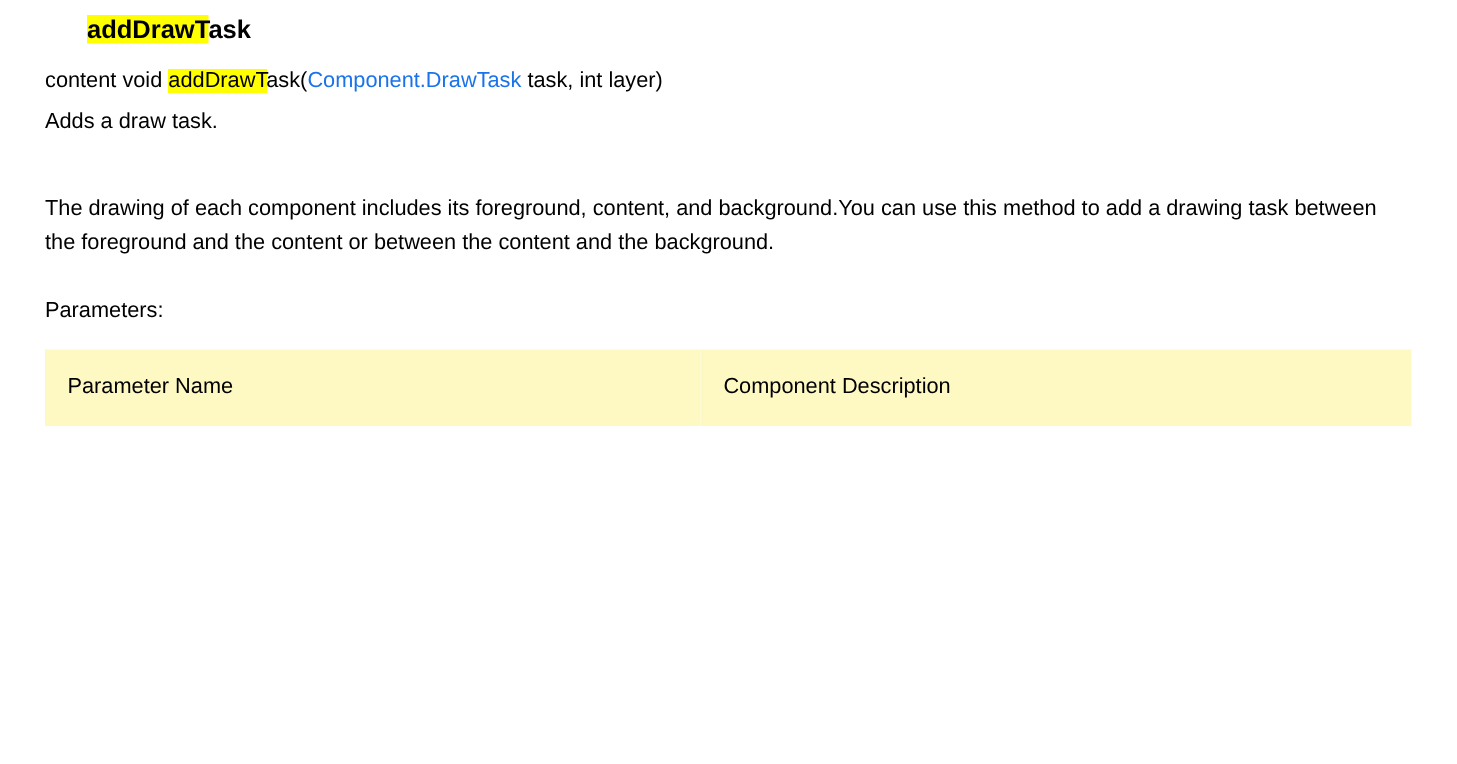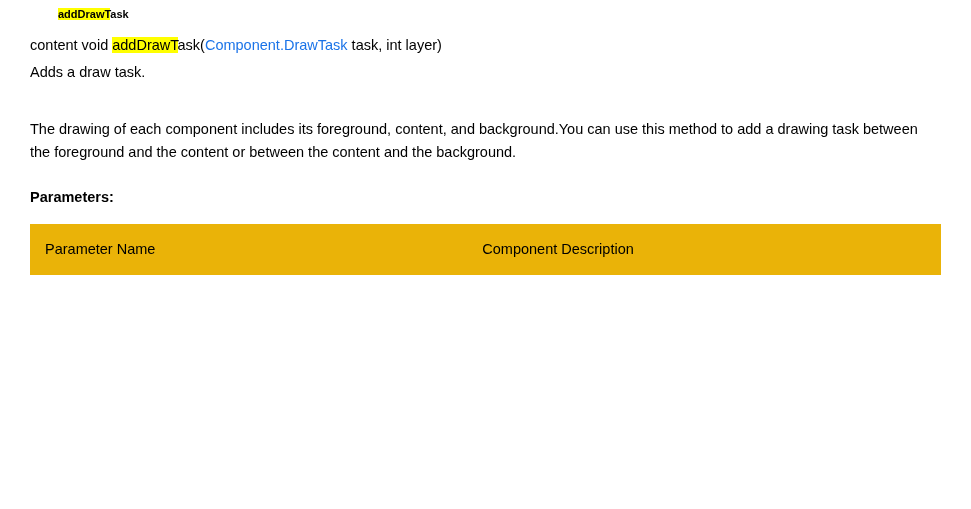--- a/index.html
+++ b/index.html
@@ -9,21 +9,21 @@
     }
     body {
       font-family: -apple-system, BlinkMacSystemFont, "Segoe UI", Helvetica, Arial, sans-serif;
       font-size: 14.5px;
       line-height: 1.6;
       color: #000;
       padding: 6px 30px 20px 30px;
       background: #fff;
     }
     .method-title {
-      font-size: 11px;
+      font-size: 17px;
       font-weight: 600;
       margin-bottom: 10px;
       padding-left: 28px;
     }
     .highlight {
       background-color: #ffff00;
     }
     .signature {
       margin-bottom: 4px;
     }
@@ -33,28 +33,27 @@
       margin-top: 24px;
     }
     .summary {
       margin-bottom: 34px;
     }
     .description {
       margin-bottom: 22px;
     }
     .section-label {
       margin-bottom: 14px;
-      font-weight: bold;
     }
     table {
       width: 100%;
       border-collapse: collapse;
     }
     thead tr {
-      background-color: #eab308;
+      background-color: #fef9c3;
       margin-left: 12px;
     }
     th {
       text-align: left;
       font-weight: 400;
       padding: 14px 15px;
     }
     td {
       padding: 17px 15px;
       vertical-align: top;

